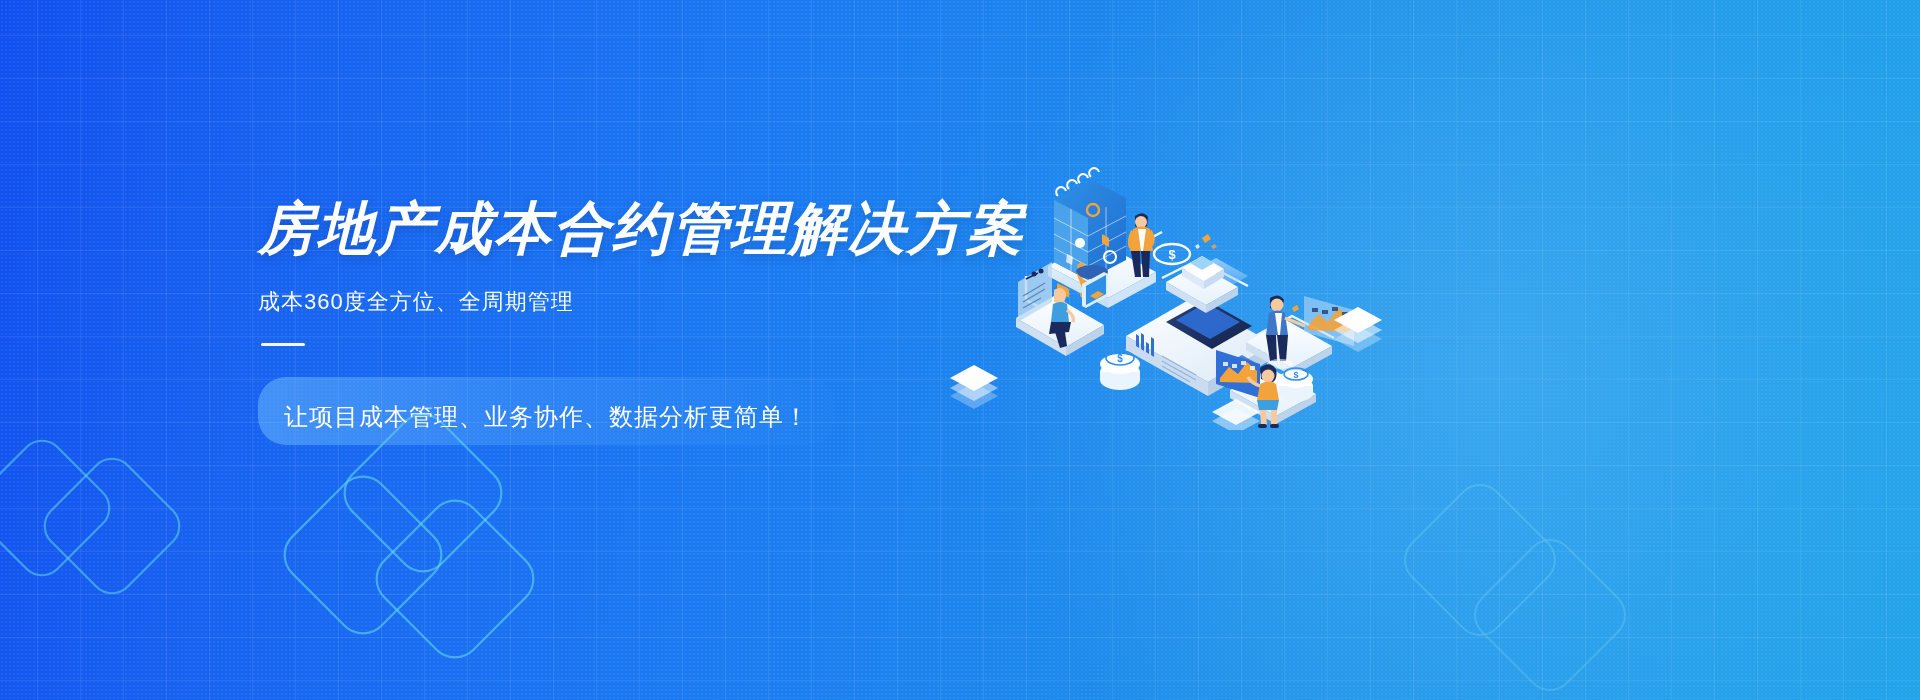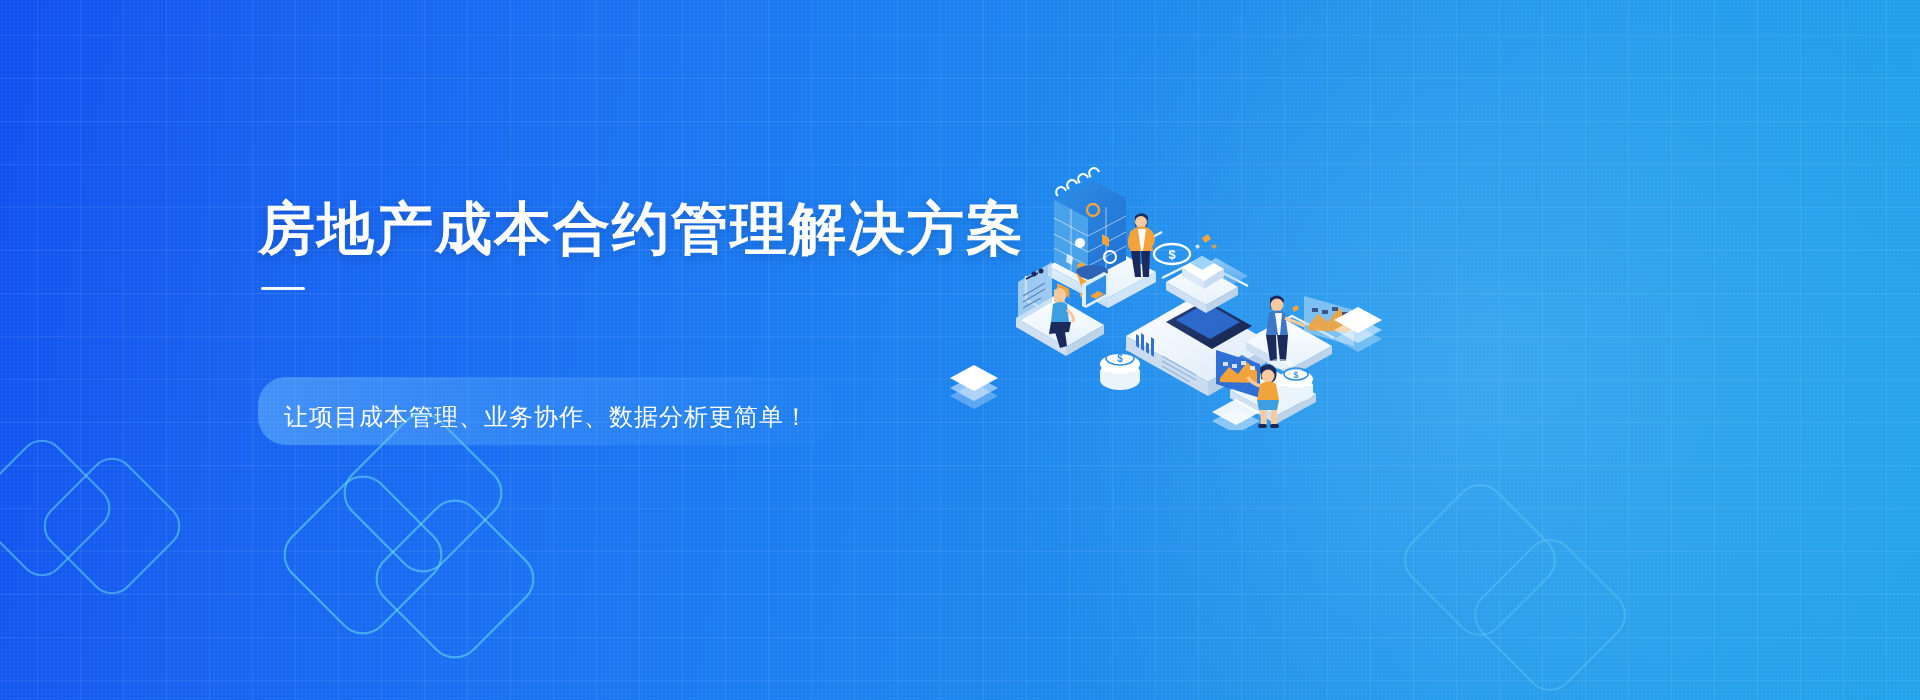--- a/index.html
+++ b/index.html
@@ -35,21 +35,21 @@
     pointer-events:none;
   }
 
   
   .diamonds{position:absolute;left:0;bottom:0;width:760px;height:300px;pointer-events:none;}
   .diamonds2{position:absolute;left:1380px;bottom:-60px;width:420px;height:300px;opacity:.55;pointer-events:none;}
 
   
   .copy{position:absolute;left:258px;top:200px;width:760px;}
   .title{
-    font-size:57px;line-height:1.0;font-weight:bold;
+    font-size:57px;line-height:1.0;font-weight:bold;font-style:italic;
     color:#ffffff;letter-spacing:2px;white-space:nowrap;
     text-shadow:0 3px 10px rgba(8,40,110,.25);
     margin:0 0 30px 0;
   }
   .subtitle{
     font-size:22px;color:#ffffff;letter-spacing:1px;margin:0;font-weight:400;
     opacity:.97;
   }
   .rule{
     width:44px;height:3px;background:#ffffff;border-radius:2px;
@@ -89,20 +89,21 @@
 
   <svg class="diamonds2" viewBox="0 0 420 300">
     <g fill="none" stroke="#8fe4f6" stroke-opacity=".45" stroke-width="2">
       <rect x="40" y="40" width="120" height="120" rx="24" transform="rotate(45 100 100)"></rect>
       <rect x="110" y="95" width="120" height="120" rx="24" transform="rotate(45 170 155)"></rect>
     </g>
   </svg>
 
   <div class="copy">
     <h1 class="title">房地产成本合约管理解决方案</h1>
+    <p class="subtitle">成本360度全方位、全周期管理</p>
     <div class="rule"></div>
   </div>
 
   <div class="pill">
     <span>让项目成本管理、业务协作、数据分析更简单！</span>
   </div>
 
   <svg class="illus" viewBox="0 0 480 280">
     <defs>
       <linearGradient id="plat" x1="0" y1="0" x2="0" y2="1">

